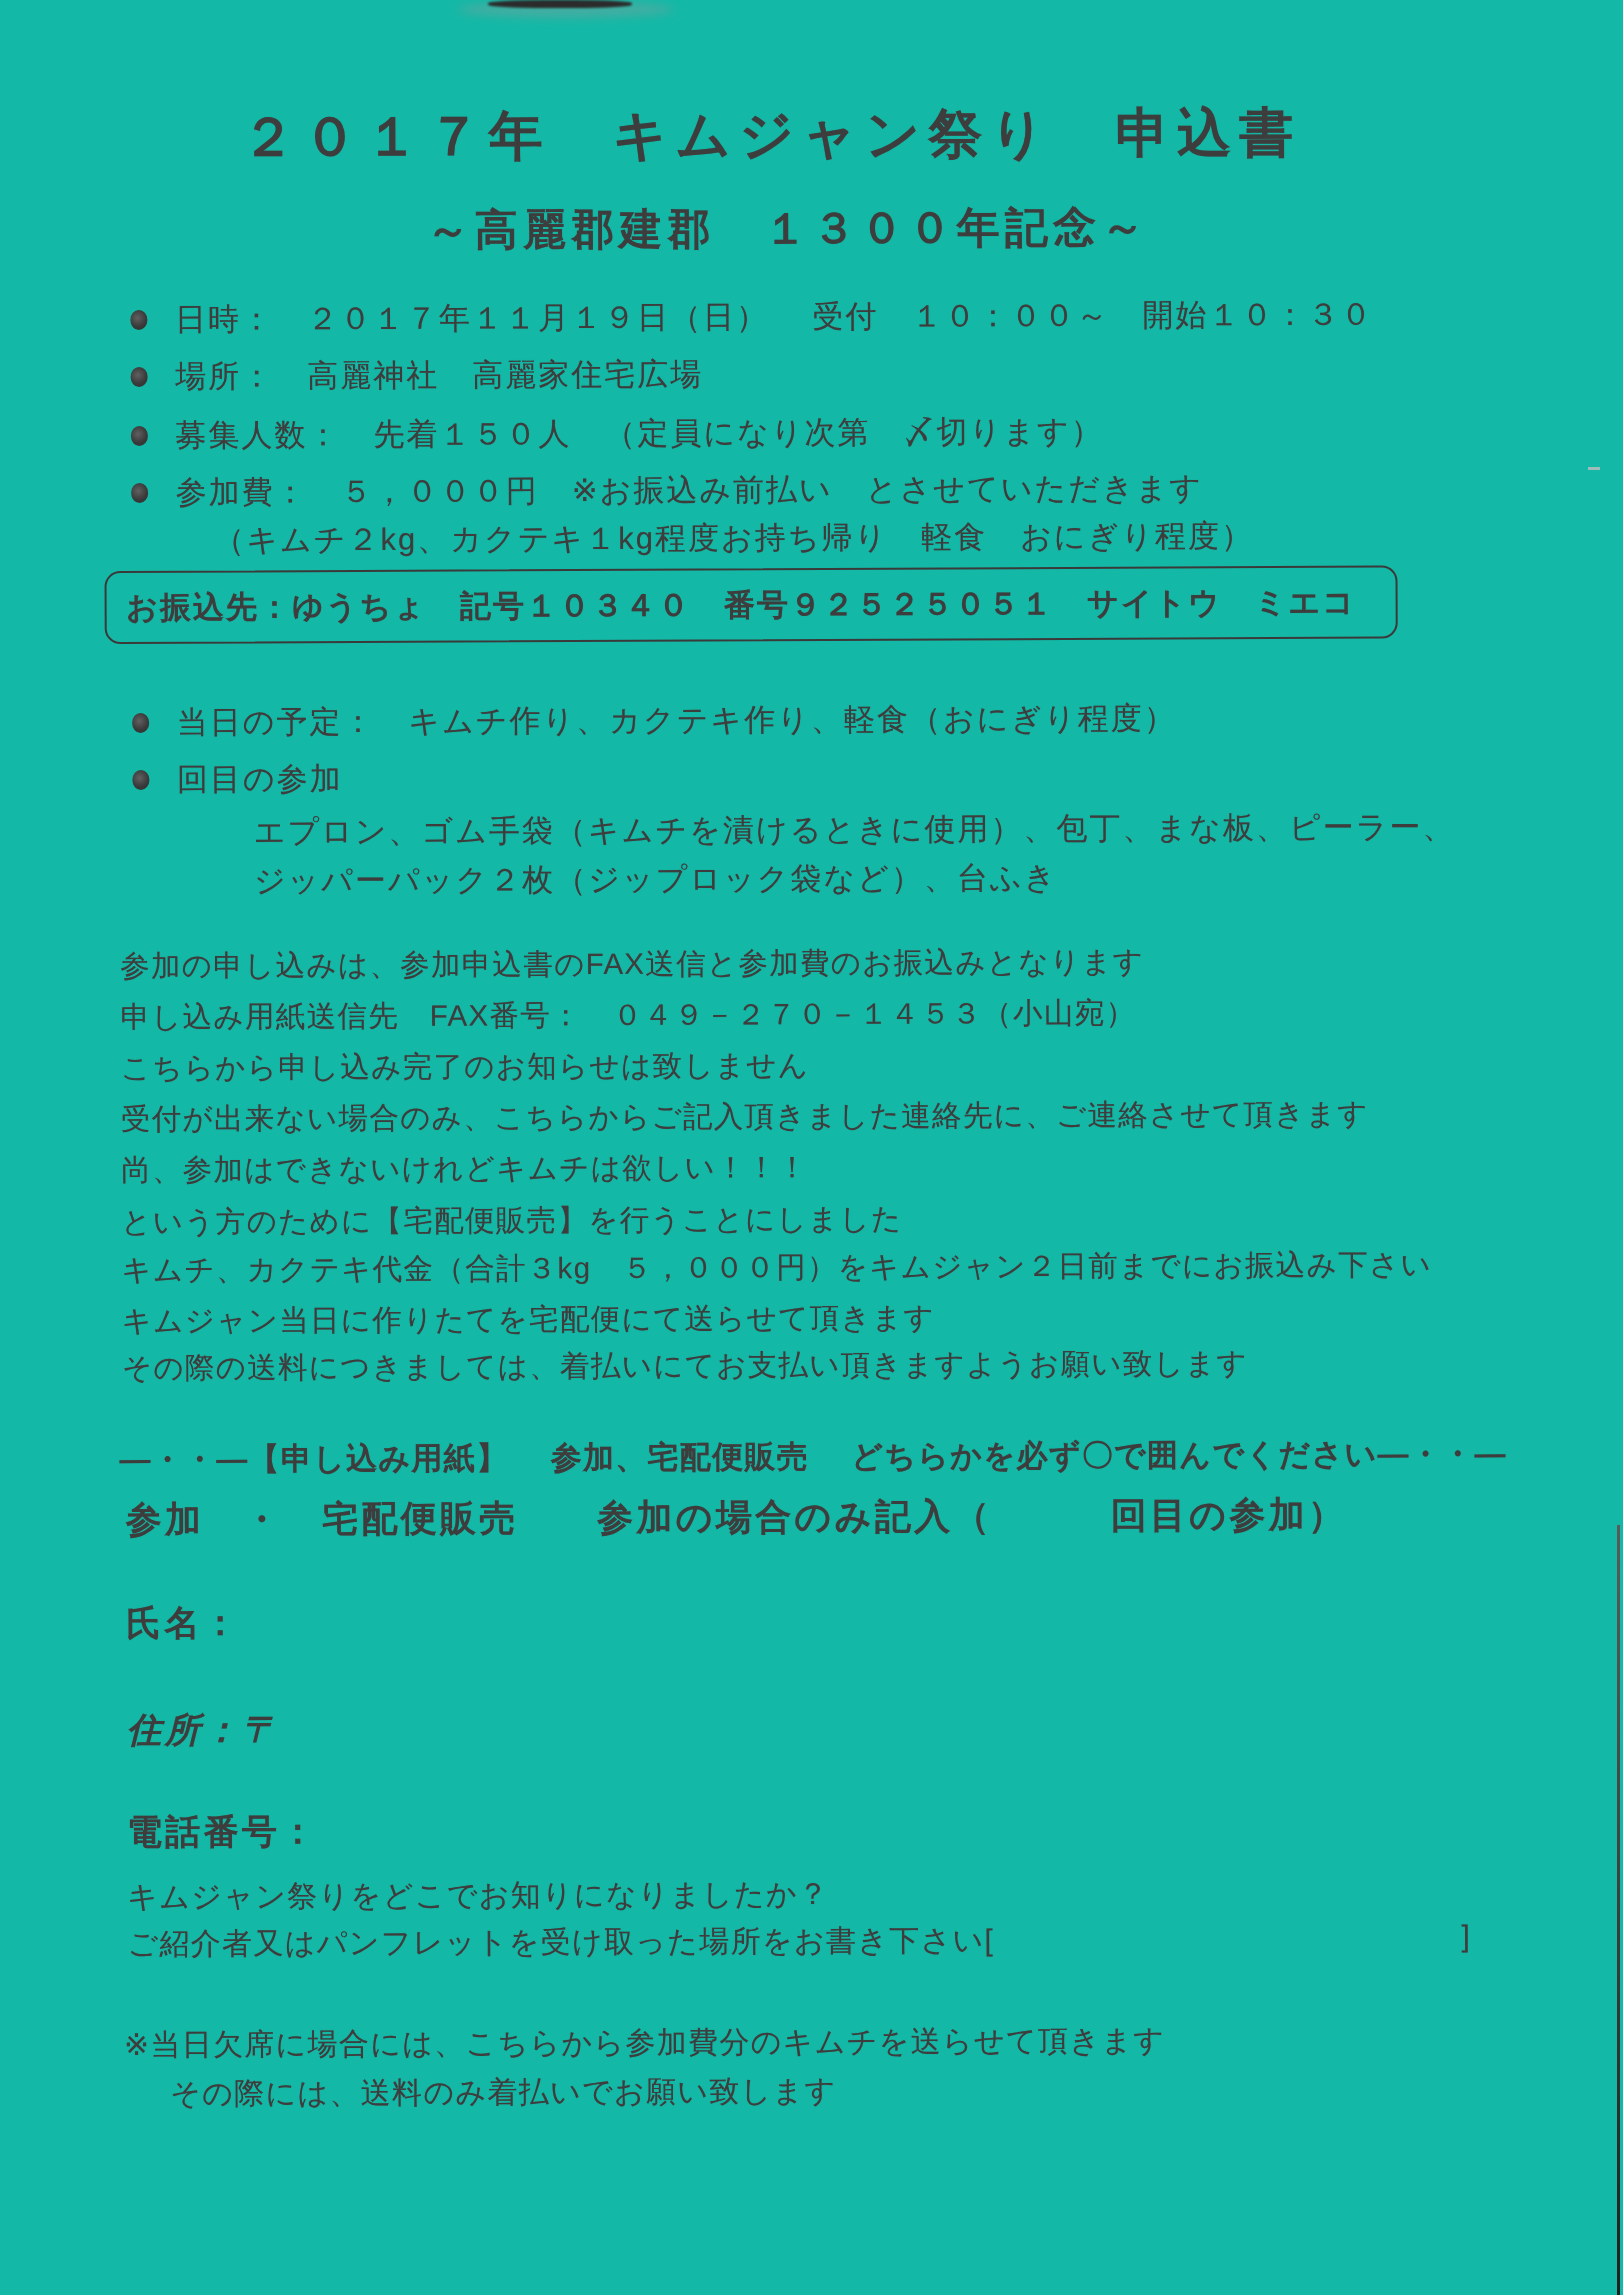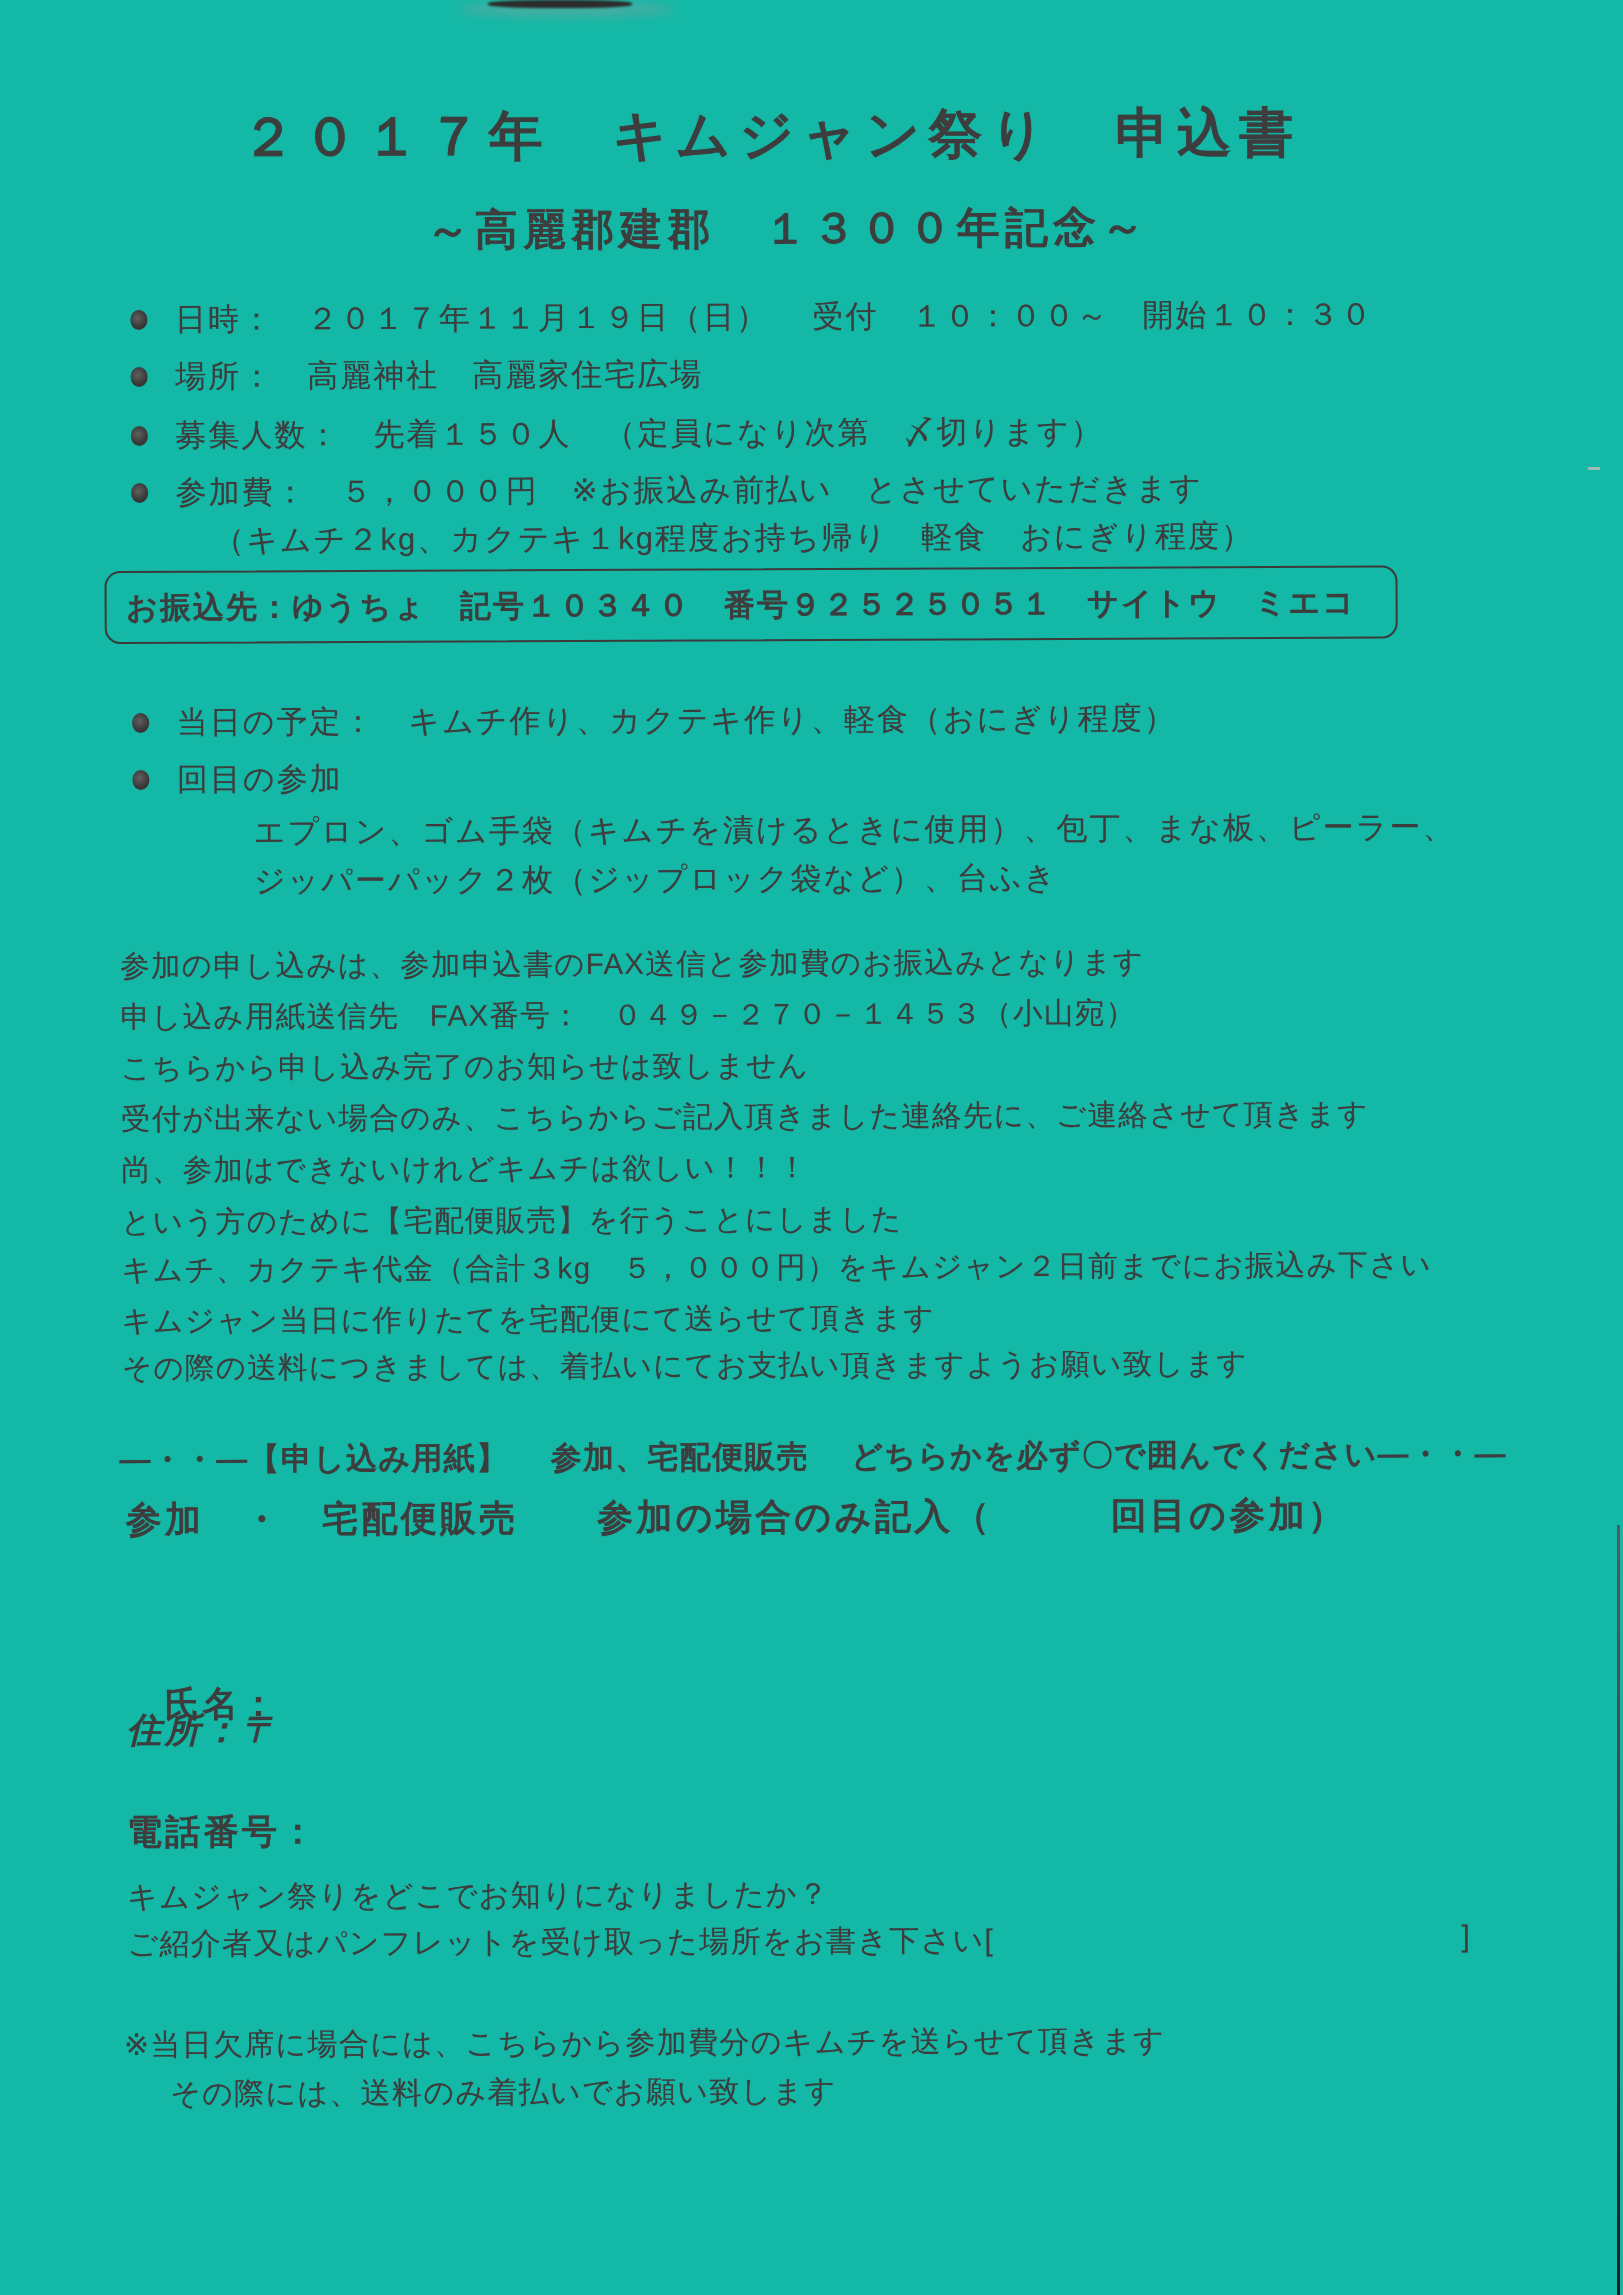--- a/index.html
+++ b/index.html
@@ -107,21 +107,21 @@
     <div class="line para" style="left:121px;top:1099px;">受付が出来ない場合のみ、こちらからご記入頂きました連絡先に、ご連絡させて頂きます</div>
     <div class="line para" style="left:121px;top:1150px;">尚、参加はできないけれどキムチは欲しい！！！</div>
     <div class="line para" style="left:121px;top:1202px;">という方のために【宅配便販売】を行うことにしました</div>
     <div class="line para" style="left:121px;top:1250px;">キムチ、カクテキ代金（合計３kg　５，０００円）をキムジャン２日前までにお振込み下さい</div>
     <div class="line para" style="left:121px;top:1301px;">キムジャン当日に作りたてを宅配便にて送らせて頂きます</div>
     <div class="line para" style="left:121px;top:1348px;">その際の送料につきましては、着払いにてお支払い頂きますようお願い致します</div>
 
     <div class="line divider" style="left:118px;top:1439px;">—・・—【申し込み用紙】　 参加、宅配便販売　 どちらかを必ず〇で囲んでください—・・—</div>
     <div class="line choice" style="left:124px;top:1496px;">参加　・　宅配便販売　　参加の場合のみ記入（　　　回目の参加）</div>
 
-    <div class="line field" style="left:124px;top:1681px;margin-left:38px;">氏名：</div>
+    <div class="line field" style="left:124px;top:1600px;">氏名：</div>
     <div class="line field" style="left:124px;top:1707px;font-style:italic;">住所：〒</div>
     <div class="line field" style="left:124px;top:1809px;">電話番号：</div>
 
     <div class="line question" style="left:124px;top:1877px;">キムジャン祭りをどこでお知りになりましたか？</div>
     <div class="line question" style="left:124px;top:1924px;">ご紹介者又はパンフレットを受け取った場所をお書き下さい[</div>
     <div class="line question" style="left:1458px;top:1922px;">]</div>
 
     <div class="line note" style="left:120px;top:2025px;">※当日欠席に場合には、こちらから参加費分のキムチを送らせて頂きます</div>
     <div class="line note" style="left:166px;top:2074px;">その際には、送料のみ着払いでお願い致します</div>
 

